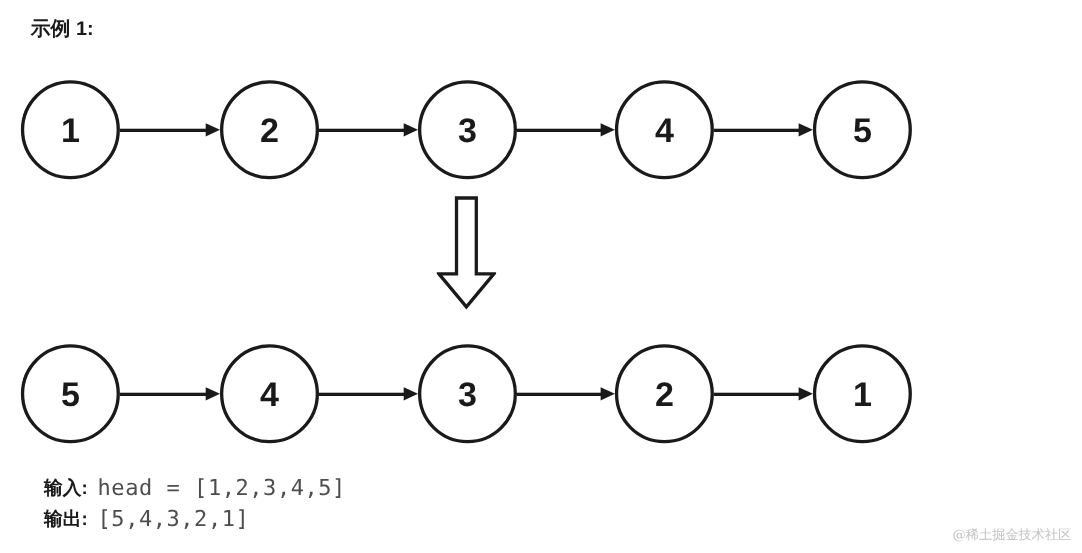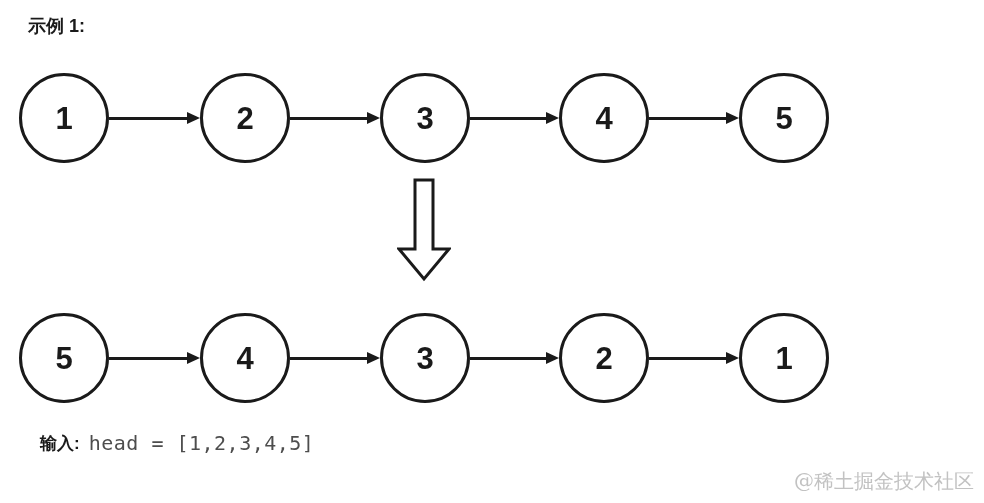--- a/index.html
+++ b/index.html
@@ -90,21 +90,21 @@
     font-family: "DejaVu Sans Mono", monospace;
     font-size: 20px;
     color: var(--code, #4d4d4d);
     letter-spacing: 0.5px;
   }
   .watermark {
     position: absolute;
     right: 10px;
     bottom: 8px;
     font-family: "DejaVu Serif", serif;
-    font-size: 20px;
+    font-size: 12px;
     color: var(--wm, #c2c2c2);
     margin-left: 10px;
   }
 </style>
 </head>
 <body>
 
 <div class="page" style="--bg: #ffffff; --ink: #1a1a1a; --code: #4d4d4d; --wm: #c2c2c2;">
 
   <div class="title">示例 1:</div>
@@ -179,17 +179,21 @@
         <i class="shaft"></i>
         <i class="head"></i>
       </div>
   </div>
 
   <div class="io">
     <div class="io-line">
       <span class="io-label">输入:</span>
       <span class="io-value">head = [1,2,3,4,5]</span>
     </div>
+    <div class="io-line">
+      <span class="io-label">输出:</span>
+      <span class="io-value">[5,4,3,2,1]</span>
+    </div>
   </div>
 
   <div class="watermark">@稀土掘金技术社区</div>
 
 </div>
 
 </body></html>

